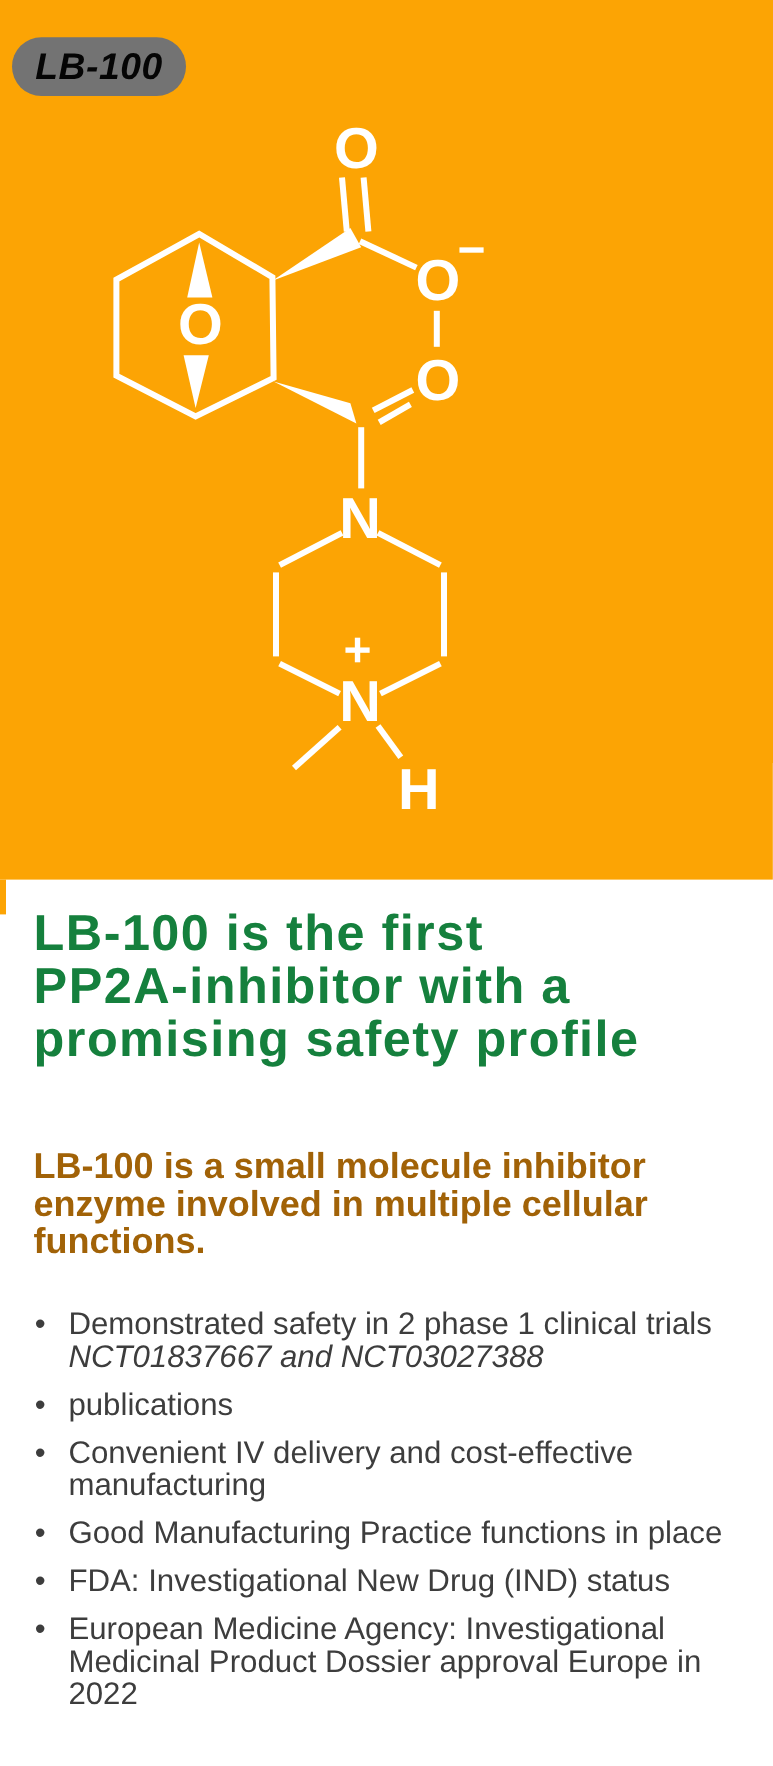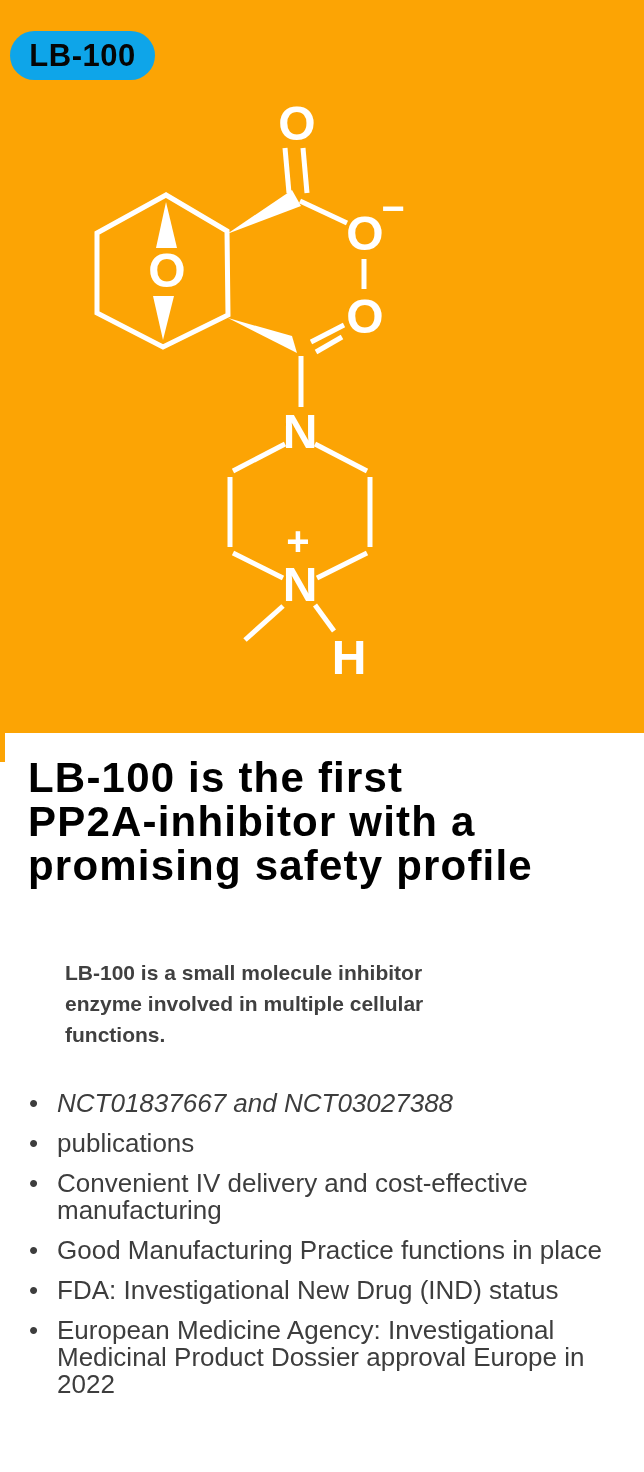--- a/index.html
+++ b/index.html
@@ -18,51 +18,51 @@
     background: #FCA404;
   }
   .hero-tail {
     position: absolute; left: 0; top: 733px;
     width: 5px; height: 29px;
     background: #FCA404;
   }
   .badge {
     position: absolute; left: 10px; top: 31px;
     width: 145px; height: 49px;
-    background: #0ea5e9;
+    background: #737373;
     border-radius: 25px;
     display: flex; align-items: center; justify-content: center;
     font-weight: 700; font-size: 31px; color: #050505;
     letter-spacing: 0.5px;
+    font-style: italic;
   }
   .molecule-svg { position: absolute; left: 0; top: 0; width: 644px; height: 733px; }
   .molecule-svg line, .molecule-svg path.bond { stroke: #ffffff; stroke-width: 5; fill: none; }
   .molecule-svg path.wedge { fill: #ffffff; stroke: none; }
   .molecule-svg text {
     fill: #ffffff; font-family: "Liberation Sans", sans-serif;
     font-weight: 700; text-anchor: middle;
   }
   .atom { font-size: 48px; }
   .charge-minus { font-size: 40px; }
   .charge-plus { font-size: 40px; }
 
   
   .headline {
     position: absolute; left: 28px; top: 756px;
-    color: #000000;
+    color: #15803d;
     font-size: 42px; font-weight: 700;
     line-height: 44px; letter-spacing: 1.2px;
   }
   .headline .line, .subheadline .line { white-space: nowrap; }
   .subheadline {
     position: absolute; left: 28px; top: 957px;
-    color: #404040;
-    font-size: 21px; font-weight: 700;
+    color: #a16207;
+    font-size: 30px; font-weight: 700;
     line-height: 31px;
-    margin-left: 37px;
   }
   .bullet-list {
     position: absolute; left: 0; top: 1090px;
     width: 644px;
     margin: 0; padding: 0;
     list-style: none;
     color: #3D3D3D;
     font-size: 26px; line-height: 27px;
   }
   .bullet-list li {
@@ -139,20 +139,21 @@
 
 <div class="subheadline">
   <div class="line">LB-100 is a small molecule inhibitor</div>
   <div class="line">enzyme involved in multiple cellular</div>
   <div class="line">functions.</div>
 </div>
 
 <ul class="bullet-list">
   <li>
     <span class="dot">•</span>
+    <div class="bl">Demonstrated safety in 2 phase 1 clinical trials</div>
     <div class="bl italic">NCT01837667 and NCT03027388</div>
   </li>
   <li>
     <span class="dot">•</span>
     <div class="bl">publications</div>
   </li>
   <li>
     <span class="dot">•</span>
     <div class="bl">Convenient IV delivery and cost-effective</div>
     <div class="bl">manufacturing</div>

